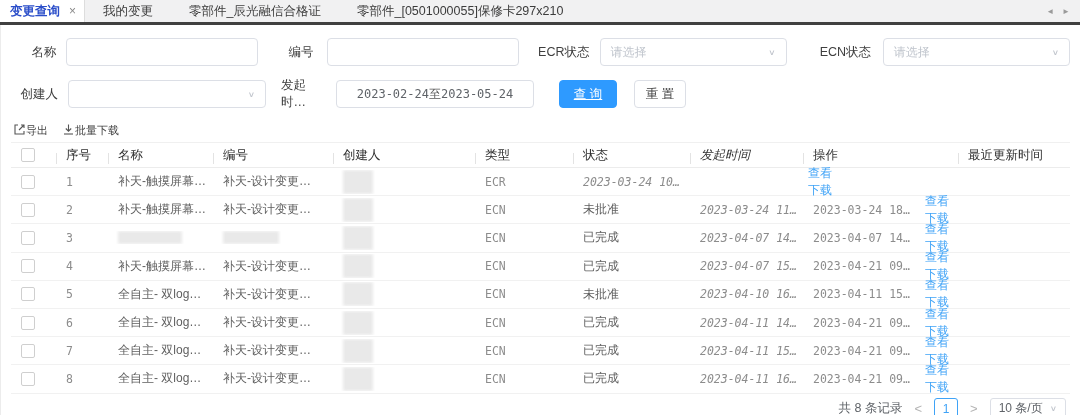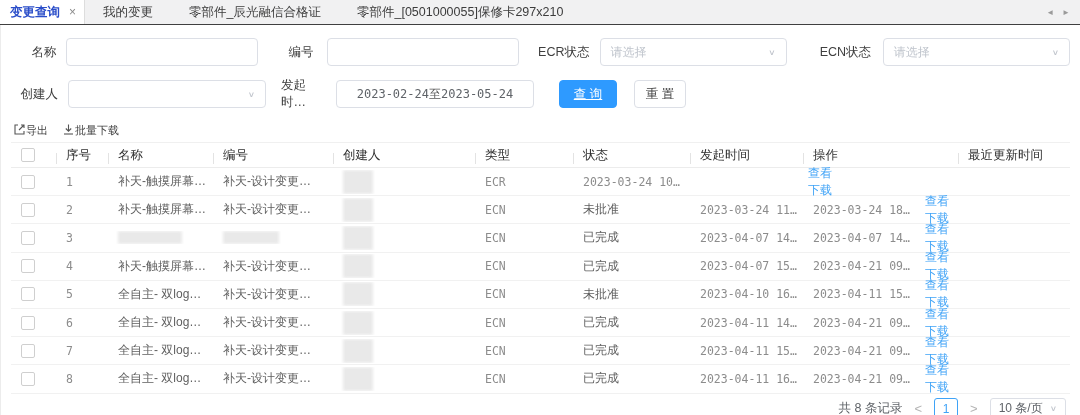--- a/index.html
+++ b/index.html
@@ -1,20 +1,20 @@
 <!DOCTYPE html>
 <html><head>
 <meta charset="utf-8">
 <style>
   * { margin:0; padding:0; box-sizing:border-box; }
   html,body { width:1080px; height:415px; background:#fff; overflow:hidden;
     font-family:"Liberation Sans","DejaVu Sans",sans-serif; font-size:12px; color:#444; }
 
   
-  .tabbar { height:25px; background:#f1f1f2; border-bottom:1px solid #404040;
+  .tabbar { height:25px; background:#f1f1f2; border-bottom:3px solid #404040;
     display:flex; align-items:stretch; }
   .tab { display:flex; align-items:center; padding:0 18px; color:#3c3c3c; font-size:12.5px; cursor:default; }
   .tab.active { background:#fff; color:#2b4ec9; font-weight:bold; padding:0 8px 0 10px;
     border-right:1px solid #ddd; }
   .tab-close { color:#8a8a8a; font-weight:normal; font-size:12px; margin-left:9px; }
   .tab-arrows { margin-left:auto; display:flex; align-items:center; gap:8px; padding-right:10px; color:#9a9a9a; font-size:8px; }
 
   
   .content { border-left:1px solid #ececec; height:390px; position:relative; background:#fff; }
 
@@ -50,21 +50,21 @@
   .tool { display:flex; align-items:flex-start; gap:0; cursor:pointer; font-size:11px; }
   .tool svg { display:block; }
 
   
   .table { margin:0 10px; }
   .thead { display:flex; align-items:center; height:26px; border-top:1px solid #f0f0f0;
     border-bottom:1px solid #ececec; color:#303030; font-size:12.5px; }
   .cell { padding-left:10px; position:relative; white-space:nowrap; overflow:hidden; }
   .thead .cell.sep::before { content:""; position:absolute; left:0; top:6px; width:1px; height:14px; background:#e3e3e3; }
   .c0{width:45px; padding-left:10px;} .c1{width:52px;} .c2{width:105px;} .c3{width:120px;}
-  .c4{width:142px;} .c5{width:98px;} .c6{width:117px;} .c7{width:113px;} .c8{width:112px;} .c9{flex:1;}
+  .c4{width:142px;} .c5{width:98px;} .c6{width:117px;} .c7{width:113px;font-style:italic;} .c8{width:112px;} .c9{flex:1;}
   .trow { display:flex; align-items:center; height:28.2px; border-bottom:1px solid #f1f1f1;
     color:#6b6b6b; font-size:12px; }
   .checkbox { width:14px; height:14px; border:1px solid #cfcfcf; border-radius:2px; background:#fff; }
   .mono { font-family:"DejaVu Sans Mono","Liberation Mono",monospace; color:#8c8c8c; font-size:11.5px; }
   .ctext { color:#5f5f5f; }
   .redact { background:#e9e9e9; border-radius:1px; filter:blur(1.5px); }
   .redact.r-creator { width:30px; height:24px; }
   .redact.r-name { width:64px; height:13px; }
   .redact.r-code { width:56px; height:13px; }
   .link { color:#3fa3f7; cursor:pointer; margin-right:14px; }

